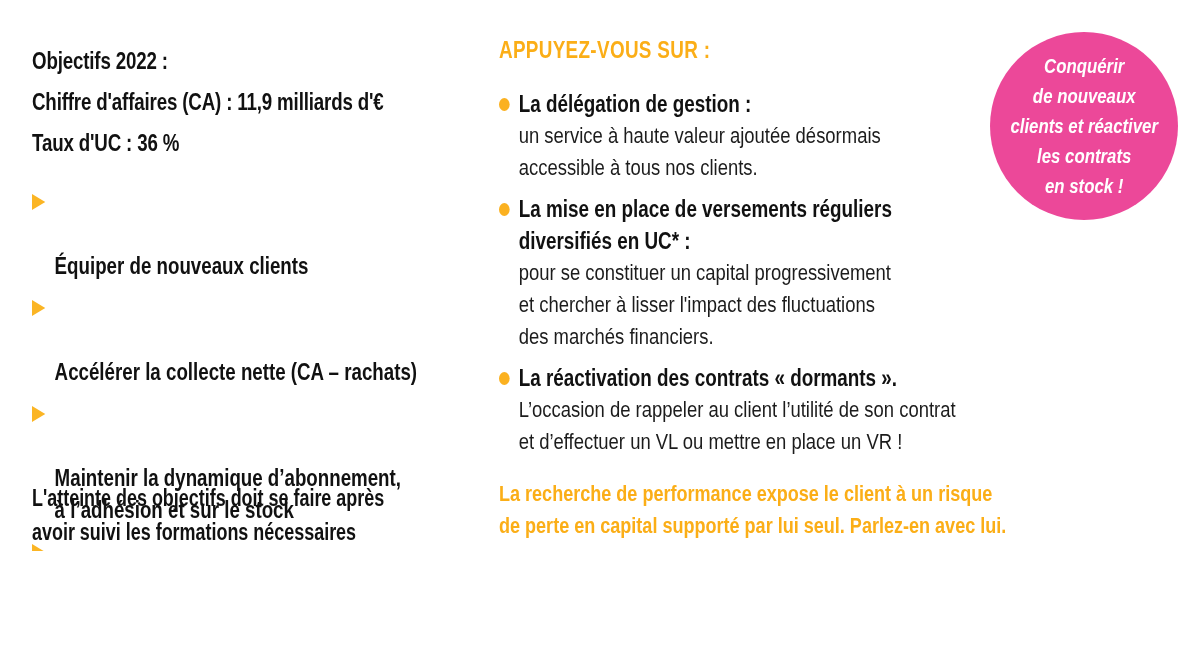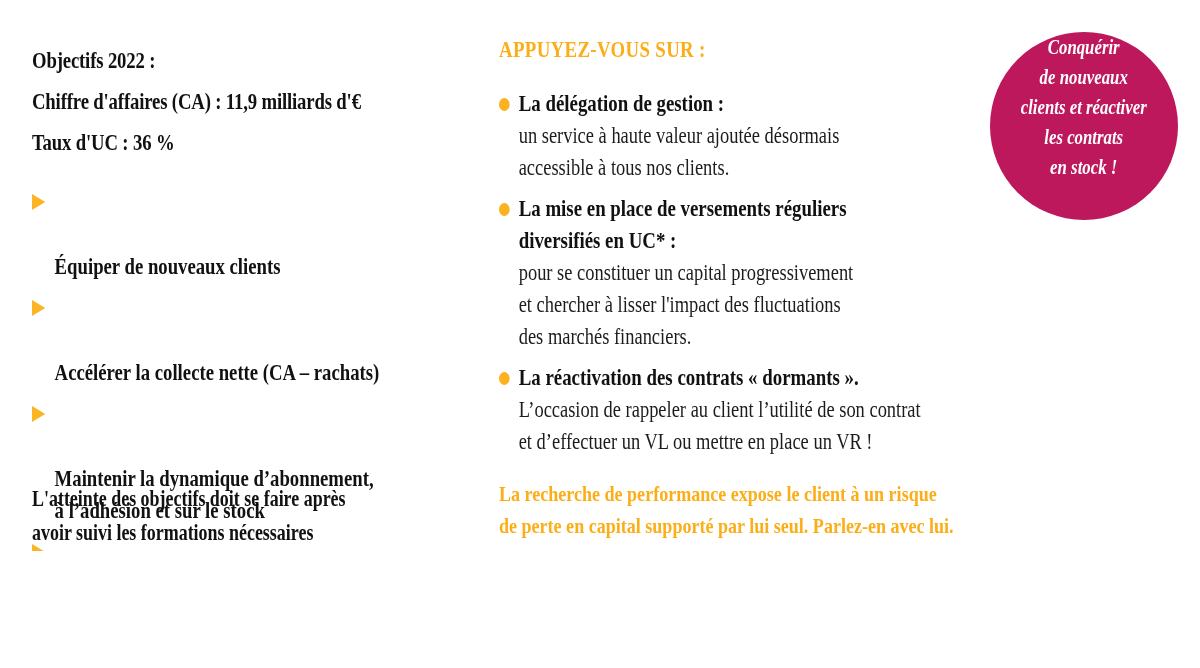--- a/index.html
+++ b/index.html
@@ -2,21 +2,21 @@
 <html><head>
 <meta charset="utf-8">
 <style>
   html, body { margin: 0; padding: 0; background: #ffffff; }
   .page {
     position: relative;
     width: 1200px;
     height: 551px;
     background: #ffffff;
     overflow: hidden;
-    font-family: Liberation Serif, serif;
+    font-family: Liberation Sans, sans-serif;
     color: #111111;
   }
 
   
   .col-left {
     position: absolute;
     left: 32px;
     top: 40px;
     width: 600px;
     transform: scaleX(0.78);
@@ -138,22 +138,23 @@
   }
 
   
   .badge {
     position: absolute;
     left: 990px;
     top: 32px;
     width: 188px;
     height: 188px;
     border-radius: 50%;
-    background: #be185d;
+    background: #ec4899;
     display: flex;
+    align-items: center;
     justify-content: center;
     text-align: center;
   }
   .badge-text {
     display: block;
     font-size: 21px;
     font-weight: bold;
     font-style: italic;
     line-height: 30px;
     color: #ffffff;

